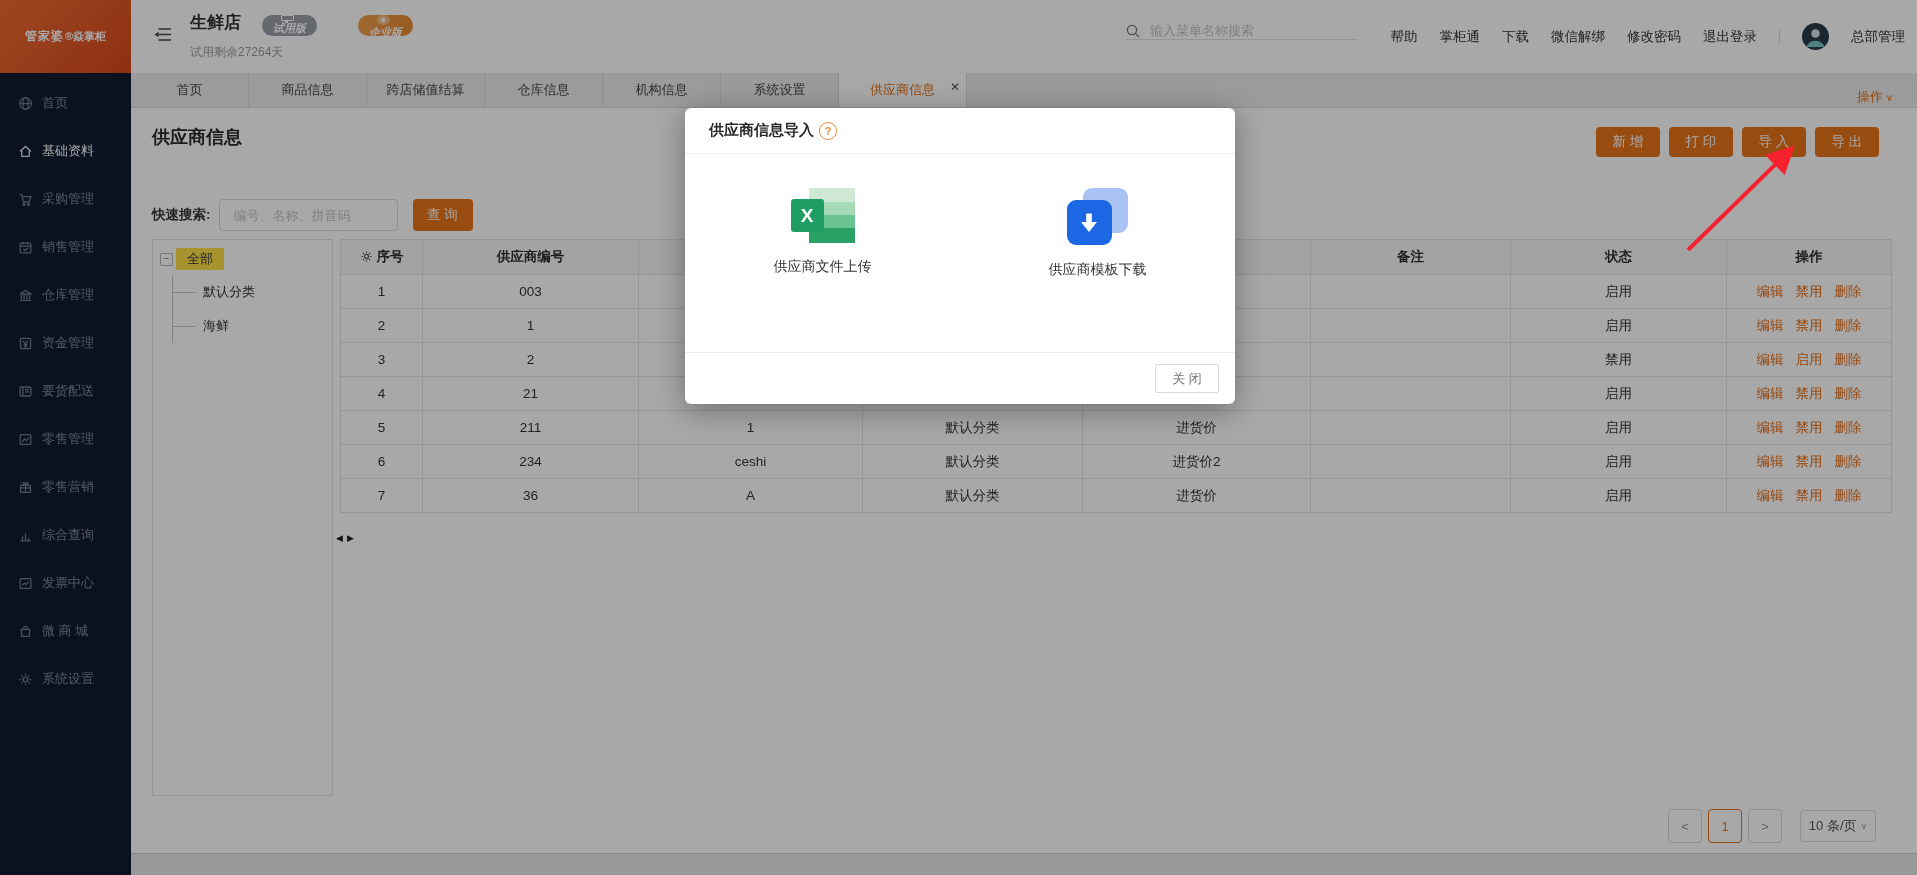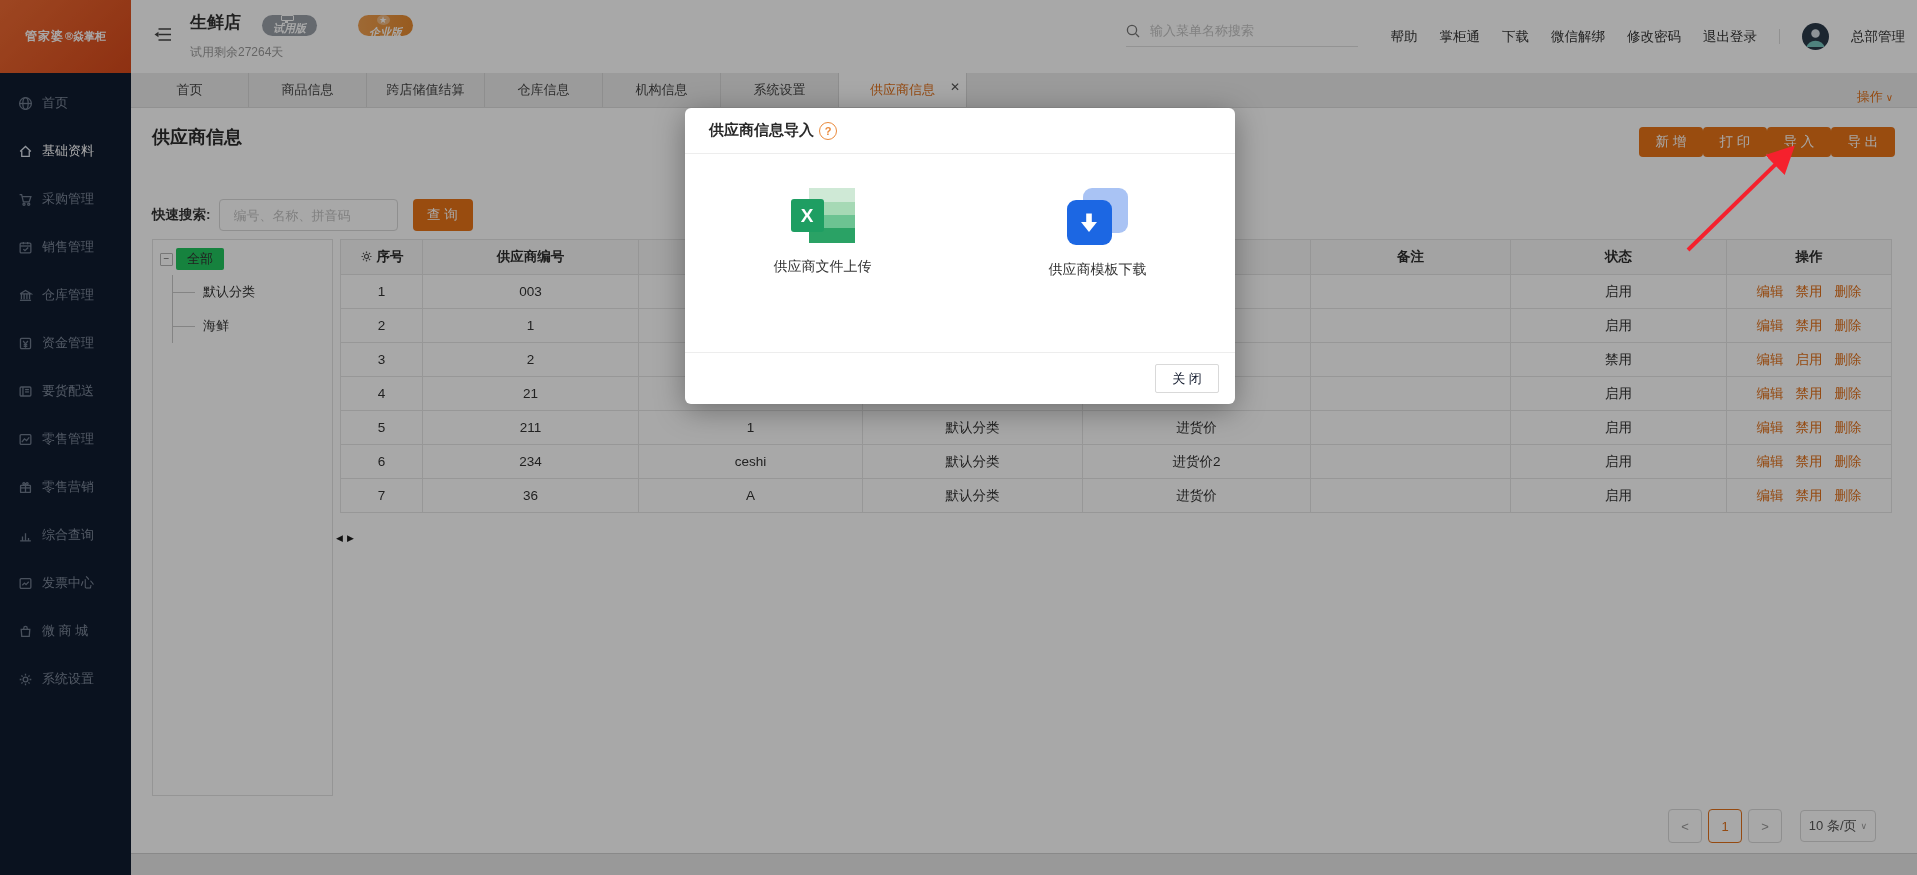--- a/index.html
+++ b/index.html
@@ -26,21 +26,21 @@
   .trial-sub{position:absolute;left:59px;top:44px;font-size:12px;color:#9a9a9a;}
   .badge{position:absolute;top:15px;height:21px;border-radius:11px;display:flex;align-items:center;
          font-size:11px;font-style:italic;font-weight:bold;color:#fff;padding:0 11px;flex-direction:column;}
   .badge.trial{left:131px;background:#9aa0a8;}
   .badge.ent{left:227px;background:linear-gradient(90deg,#f0a050,#e68a30);}
   .mon{width:11px;height:8px;border:1px solid #fff;border-radius:1px;margin-right:5px;position:relative;}
   .mon:after{content:'';position:absolute;left:3px;bottom:-3px;width:3px;height:2px;background:#fff;}
   .starc{width:13px;height:13px;border-radius:50%;background:rgba(255,255,255,.35);margin-right:5px;
          display:flex;align-items:center;justify-content:center;font-size:9px;font-style:normal;color:#fff;}
   .hsearch{position:absolute;left:995px;top:22px;width:232px;display:flex;align-items:center;
-           border-bottom:1px solid #e0e0e0;padding-bottom:7px;}
+           border-bottom:1px solid #e0e0e0;}
   .hsearch input{border:none;outline:none;font-size:13px;color:#333;width:195px;margin-left:8px;background:transparent;}
   .hsearch input::placeholder{color:#c3c3c3;}
   .toplinks{position:absolute;right:12px;top:23px;display:flex;align-items:center;gap:22px;
             font-size:13.5px;color:#333;}
   .toplinks .lnk{cursor:pointer;white-space:nowrap;}
   .sep{width:1px;height:15px;background:#ddd;}
   .uname{font-size:13.5px;color:#333;}
   
   .tabbar{position:absolute;left:131px;top:73px;width:1786px;height:34px;background:#ececec;
           border-bottom:1px solid #dcdcdc;display:flex;}
@@ -48,37 +48,37 @@
        border-right:1px solid #d8d8d8;cursor:pointer;position:relative;box-sizing:border-box;}
   .tab.active{width:128px;background:#fff;color:#e2711a;}
   .tab .close{display:none;position:absolute;top:-3px;right:6px;font-size:12px;color:#555;}
   .tab.active .close{display:block;}
   .tabbar-more{position:absolute;right:24px;top:0;height:34px;line-height:48px;color:#e2711a;
                font-size:13px;cursor:pointer;}
   .tabbar-more .caret{font-size:10px;margin-left:3px;}
   
   .content{position:absolute;left:131px;top:108px;width:1786px;height:745px;background:#fff;}
   .page-title{position:absolute;left:21px;top:17px;font-size:18px;font-weight:bold;color:#2b2b2b;}
-  .page-btns{position:absolute;right:22px;top:19px;display:flex;justify-content:flex-end;}
+  .page-btns{position:absolute;right:38px;top:19px;display:flex;gap:9px;justify-content:flex-end;}
   .obtn{min-width:64px;height:30px;background:#e87418;border:none;border-radius:4px;color:#fff;
         font-size:13.5px;cursor:pointer;padding:0 10px;}
   .qs-row{position:absolute;left:21px;top:79px;display:flex;align-items:center;margin-top:12px;}
   .qs-label{font-size:13.5px;color:#333;font-weight:bold;}
   .qs-input{width:149px;height:30px;border:1px solid #d9d9d9;border-radius:4px;margin-left:8px;
             padding:0 14px;font-size:13px;color:#333;outline:none;}
   .qs-input::placeholder{color:#c3c3c3;}
   .qbtn{width:60px;height:32px;margin-left:15px;background:#e87418;border:none;border-radius:4px;
         color:#fff;font-size:13.5px;cursor:pointer;}
   
   .tree{position:absolute;left:21px;top:131px;width:181px;height:557px;border:1px solid #e2e2e2;
         box-sizing:border-box;padding:8px 0 0 7px;font-size:13px;color:#333;}
   .tree-root{display:flex;align-items:center;cursor:pointer;height:22px;}
   .texp{width:13px;height:13px;border:1px solid #b5b5b5;border-radius:1px;display:flex;align-items:center;
         justify-content:center;font-size:10px;line-height:10px;color:#666;box-sizing:border-box;}
-  .tree-root-label{background:#22c55e;padding:2px 11px;border-radius:2px;margin-left:3px;}
+  .tree-root-label{background:#fde047;padding:2px 11px;border-radius:2px;margin-left:3px;}
   .tree-kids{margin-left:12px;border-left:1px solid #c9c9c9;margin-top:5px;}
   .tree-kid{position:relative;padding:8px 0 8px 30px;cursor:pointer;}
   .tree-kid:before{content:'';position:absolute;left:0;top:50%;width:22px;height:1px;background:#c9c9c9;}
   .splitter{position:absolute;left:205px;top:425px;display:flex;gap:4px;font-size:9px;color:#1b1b1b;cursor:col-resize;}
   
   .grid{position:absolute;left:209px;top:131px;width:1551px;border-collapse:collapse;table-layout:fixed;
         font-size:13.5px;color:#333;text-align:center;}
   .grid th{height:32px;background:#f7f7f7;border:1px solid #e4e4e4;font-weight:bold;color:#2d2d2d;}
   .grid td{height:31px;border:1px solid #e6e6e6;overflow:hidden;white-space:nowrap;}
   .grid .ops a{color:#e2711a;margin:0 6px;cursor:pointer;text-decoration:none;}
@@ -100,21 +100,21 @@
          box-shadow:0 6px 30px rgba(0,0,0,.35);z-index:20;}
   .m-head{height:45px;border-bottom:1px solid #ededed;display:flex;align-items:center;padding:0 24px;
           font-size:15px;font-weight:bold;color:#2a2a2a;}
   .m-q{width:16px;height:16px;border:1px solid #ea8a3c;border-radius:50%;color:#ea8a3c;font-size:11px;
        font-weight:bold;display:flex;align-items:center;justify-content:center;margin-left:5px;cursor:pointer;}
   .m-body{display:flex;justify-content:center;gap:125px;padding-top:34px;height:198px;box-sizing:border-box;}
   .m-opt{text-align:center;cursor:pointer;width:150px;}
   .m-opt .lbl{margin-top:15px;font-size:14px;color:#333;}
   .m-foot{height:52px;border-top:1px solid #ededed;display:flex;align-items:center;justify-content:flex-end;
           padding-right:16px;box-sizing:border-box;}
-  .m-close{width:64px;height:29px;border:1px solid #d9d9d9;border-radius:2px;background:#fff;color:#0f172a;
+  .m-close{width:64px;height:29px;border:1px solid #d9d9d9;border-radius:2px;background:#fff;color:#737373;
            font-size:13px;cursor:pointer;}
   
   .xl{position:relative;width:64px;height:55px;margin:0 auto;}
   .xl i{position:absolute;left:18px;width:46px;display:block;}
   .xl .s1{top:0;height:14px;background:#cfe9d6;}
   .xl .s2{top:14px;height:13px;background:#a6d9b5;}
   .xl .s3{top:27px;height:13px;background:#6cc392;}
   .xl .s4{top:40px;height:15px;background:#2aa265;}
   .xl .x{position:absolute;left:0;top:11px;width:33px;height:33px;background:#1e9e62;border-radius:3px;
          color:#fff;font-weight:bold;font-size:19px;display:flex;align-items:center;justify-content:center;}

